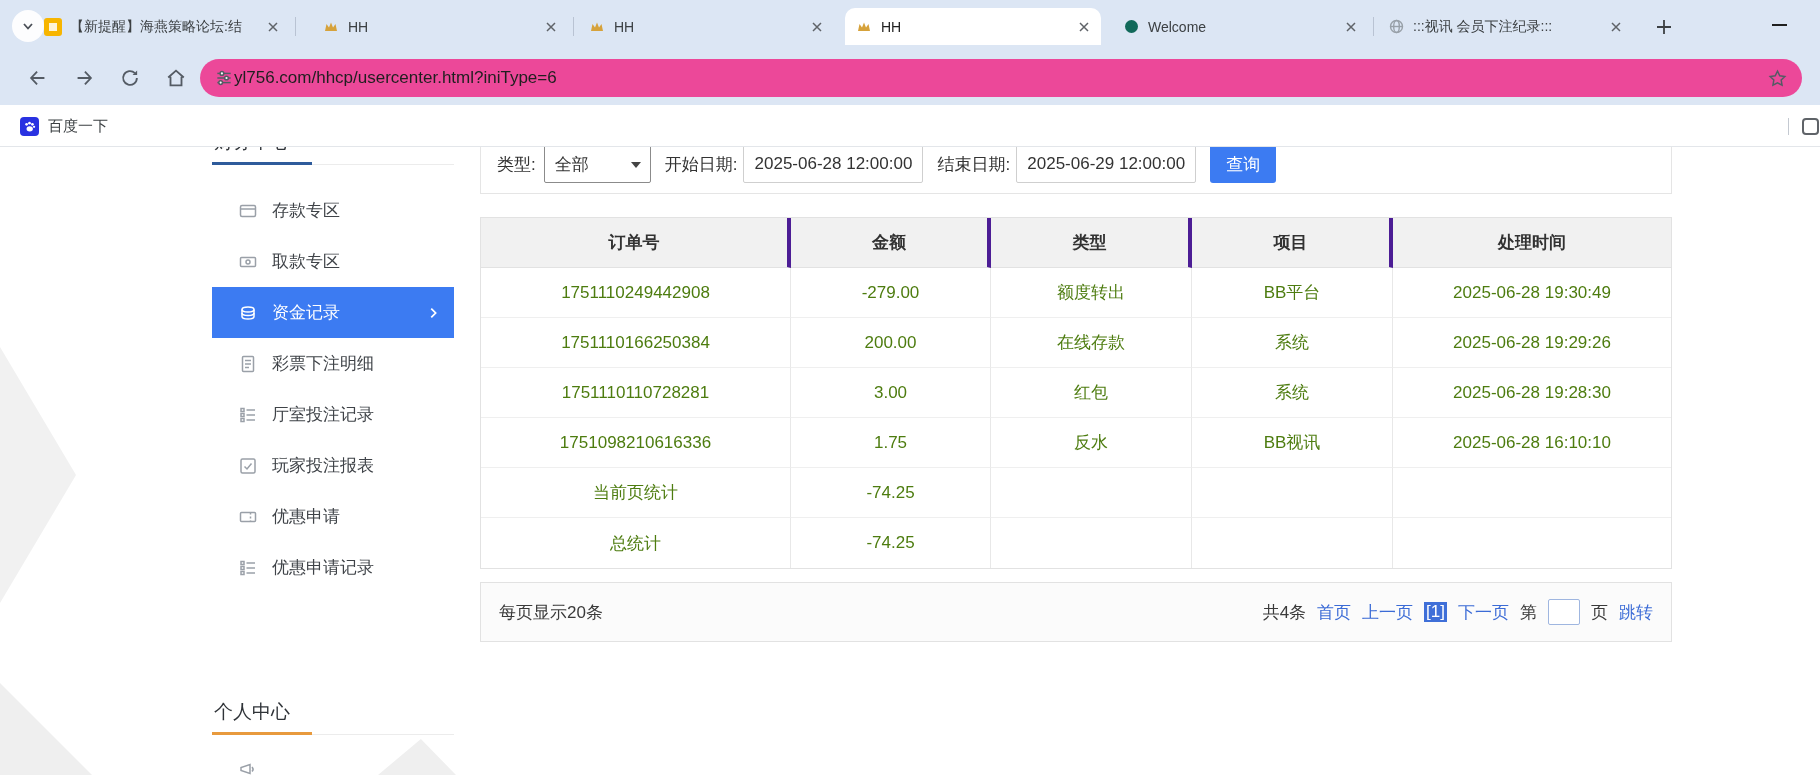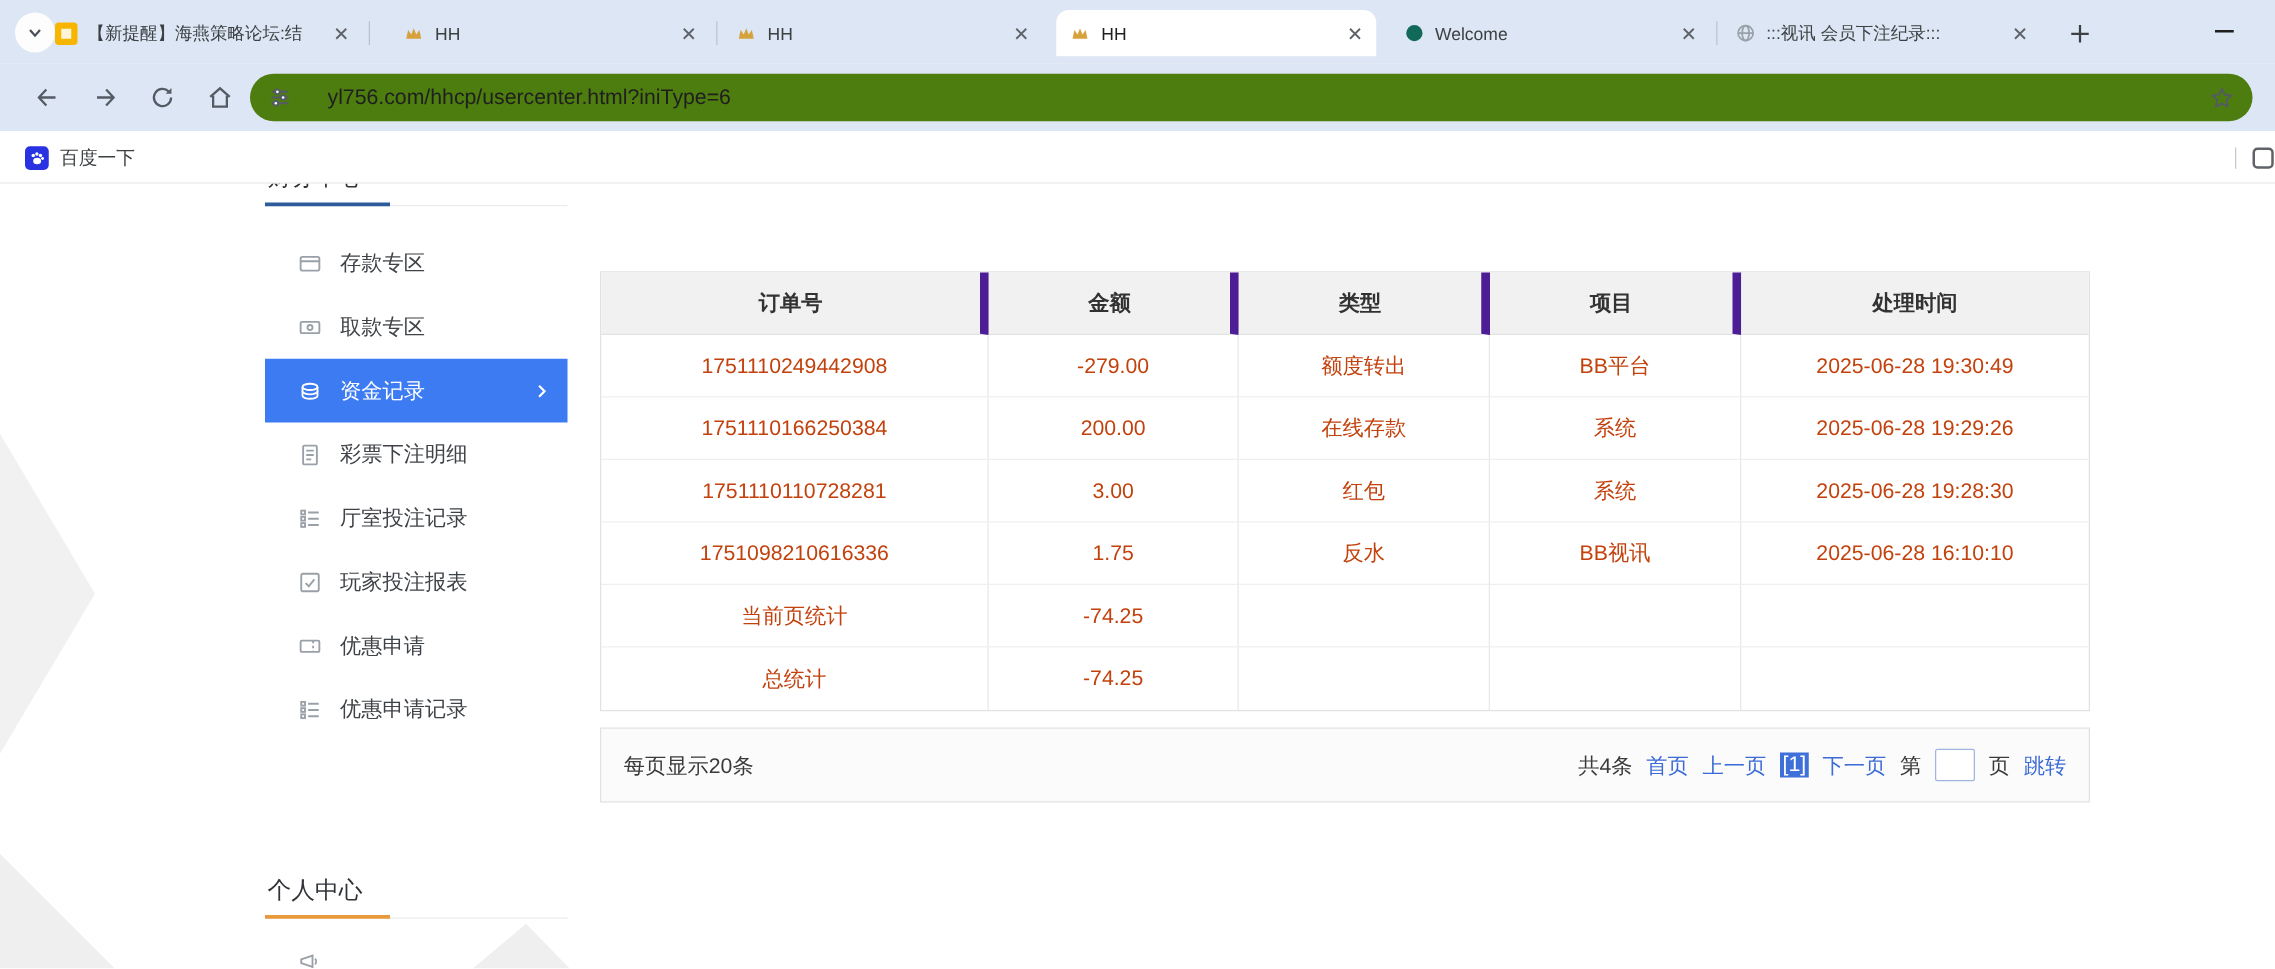--- a/index.html
+++ b/index.html
@@ -17,21 +17,21 @@
   .fav { width:18px; height:18px; flex:none; display:flex; align-items:center; justify-content:center; }
   .fav-doc { background:#f7b500; border-radius:3px; }
   .fav-welcome i { display:block; width:13px; height:13px; border-radius:50%; background:#11695a; }
   .new-tab-btn { position:absolute; left:1650px; top:13px; width:28px; height:28px; display:flex; align-items:center; justify-content:center; color:#3c4043; }
   .win-min { position:absolute; left:1756px; top:8px; width:46px; height:34px; display:flex; align-items:center; justify-content:center; }
   .win-min i { display:block; width:15px; height:2px; background:#1f1f1f; }
 
   
   .toolbar { position:absolute; left:0; top:51px; width:100%; height:54px; background:#dce6f4; }
   .nav-ic { position:absolute; top:15px; width:24px; height:24px; color:#545b64; display:flex; align-items:center; justify-content:center; }
-  .omnibox { position:absolute; left:200px; top:8px; width:1602px; height:38px; background:#4d7c0f; border-radius:19px; display:flex; align-items:center; padding:0 14px; gap:28px; }
+  .omnibox { position:absolute; left:200px; top:8px; width:1602px; height:38px; background:#ec4899; border-radius:19px; display:flex; align-items:center; padding:0 14px; gap:0; }
   .omni-url { flex:1; font-size:17px; color:#1f1f1f; white-space:nowrap; overflow:hidden; }
 
   
   .bookmarks { position:absolute; left:0; top:105px; width:100%; height:42px; background:#fff; border-bottom:1px solid #e3e6ea; }
   .bm-item { position:absolute; left:14px; top:0; height:42px; display:flex; align-items:center; gap:9px; padding:0 6px;text-align:center; }
   .bm-label { font-size:15px; color:#3c4043; }
   .bm-baidu { width:19px; height:19px; border-radius:4px; background:#2932e1; display:flex; align-items:center; justify-content:center; }
   .bm-divider { position:absolute; left:1788px; top:13px; width:1px; height:17px; background:#c4c9d1; }
   .side-panel { position:absolute; left:1802px; top:13px; width:17px; height:17px; border:2px solid #5f6368; border-radius:4px; }
 
@@ -64,24 +64,24 @@
   .flabel { white-space:nowrap; }
   .fselect { position:relative; width:107px; height:38px; margin-left:8px; border:1px solid #8b8b8b; border-radius:2px; background:#fff; display:flex; align-items:center; padding:0 26px 0 10px; }
   .fselect::after { content:""; position:absolute; right:9px; top:16px; border-left:5px solid transparent; border-right:5px solid transparent; border-top:6px solid #444; }
   .fdate { width:180px; height:38px; border:1px solid #cfcfcf; border-radius:2px; font-size:17px; color:#333; text-align:center; font-family:"Liberation Sans",sans-serif; }
   .ml14 { margin-left:14px; } .mr6 { margin-right:6px; }
   .search-btn { margin-left:14px; width:66px; height:38px; background:#3c7bf2; color:#fff; border:none; border-radius:3px; font-size:17px; font-family:"Liberation Sans",sans-serif; }
 
   
   .dtable { position:absolute; left:480px; top:90px; width:1192px; border:1px solid #e2e2e2; background:#fff;
             display:grid; grid-template-columns:310px 200px 201px 201px 278px; grid-auto-rows:50px; }
-  .cell { display:flex; align-items:center; justify-content:center; font-size:17px; color:#c2410c; border-right:1px solid #e8e8e8; border-bottom:1px solid #efefef; overflow:hidden; }
+  .cell { display:flex; align-items:center; justify-content:center; font-size:17px; color:#4d7c0f; border-right:1px solid #e8e8e8; border-bottom:1px solid #efefef; overflow:hidden; }
   .cell:nth-child(5n) { border-right:none; }
   .cell:nth-child(n+31) { border-bottom:none; }
-  .cell.th { background:#f1f1f1; font-weight:bold; color:#323232; border-bottom:1px solid #e2e2e2; border-right:7px solid #4c1d95; }
+  .cell.th { background:#f1f1f1; font-weight:bold; color:#323232; border-bottom:1px solid #e2e2e2; border-right:4px solid #4c1d95; }
   .cell.th:nth-child(5n) { border-right:none; }
 
   
   .pager { position:absolute; left:480px; top:455px; width:1192px; height:60px; border:1px solid #e2e2e2; background:#fbfbfb;
            display:flex; align-items:center; justify-content:space-between; padding:0 18px; font-size:17px; color:#3a3a3a; }
   .pager-right { display:flex; align-items:center; gap:11px; }
   .plink { color:#3b6bd6; }
   .pcur { background:#3f6fd8; color:#fff; padding:0 2px; }
   .pjump-input { width:32px; height:26px; border:1px solid #9fb6e0; border-radius:2px; background:#fff; }
 
@@ -375,20 +375,33 @@
           <span class="ic">
               <svg width="18" height="18" viewBox="0 0 18 18" fill="none" stroke="currentColor" stroke-width="1.5">
                 <path d="M2 7.5v3l9 3v-9l-9 3Z"></path>
                 <path d="M13 7a3.2 3.2 0 0 1 0 4.5"></path>
               </svg>
             </span>
           <span></span>
         </div>
       </div>
 
+      <div class="filter-box">
+        <div class="filter-row">
+          <span class="flabel">类型:</span>
+          <div class="fselect">
+            <span>全部</span>
+          </div>
+          <span class="flabel ml14 mr6">开始日期:</span>
+          <input class="fdate" type="text" value="2025-06-28 12:00:00" style="">
+          <span class="flabel ml14 mr6">结束日期:</span>
+          <input class="fdate" type="text" value="2025-06-29 12:00:00" style="">
+          <button class="search-btn">查询</button>
+        </div>
+      </div>
 
       <div class="dtable">
         <div class="cell th">订单号</div>
         <div class="cell th">金额</div>
         <div class="cell th">类型</div>
         <div class="cell th">项目</div>
         <div class="cell th">处理时间</div>
 
         <div class="cell">1751110249442908</div>
         <div class="cell">-279.00</div>

